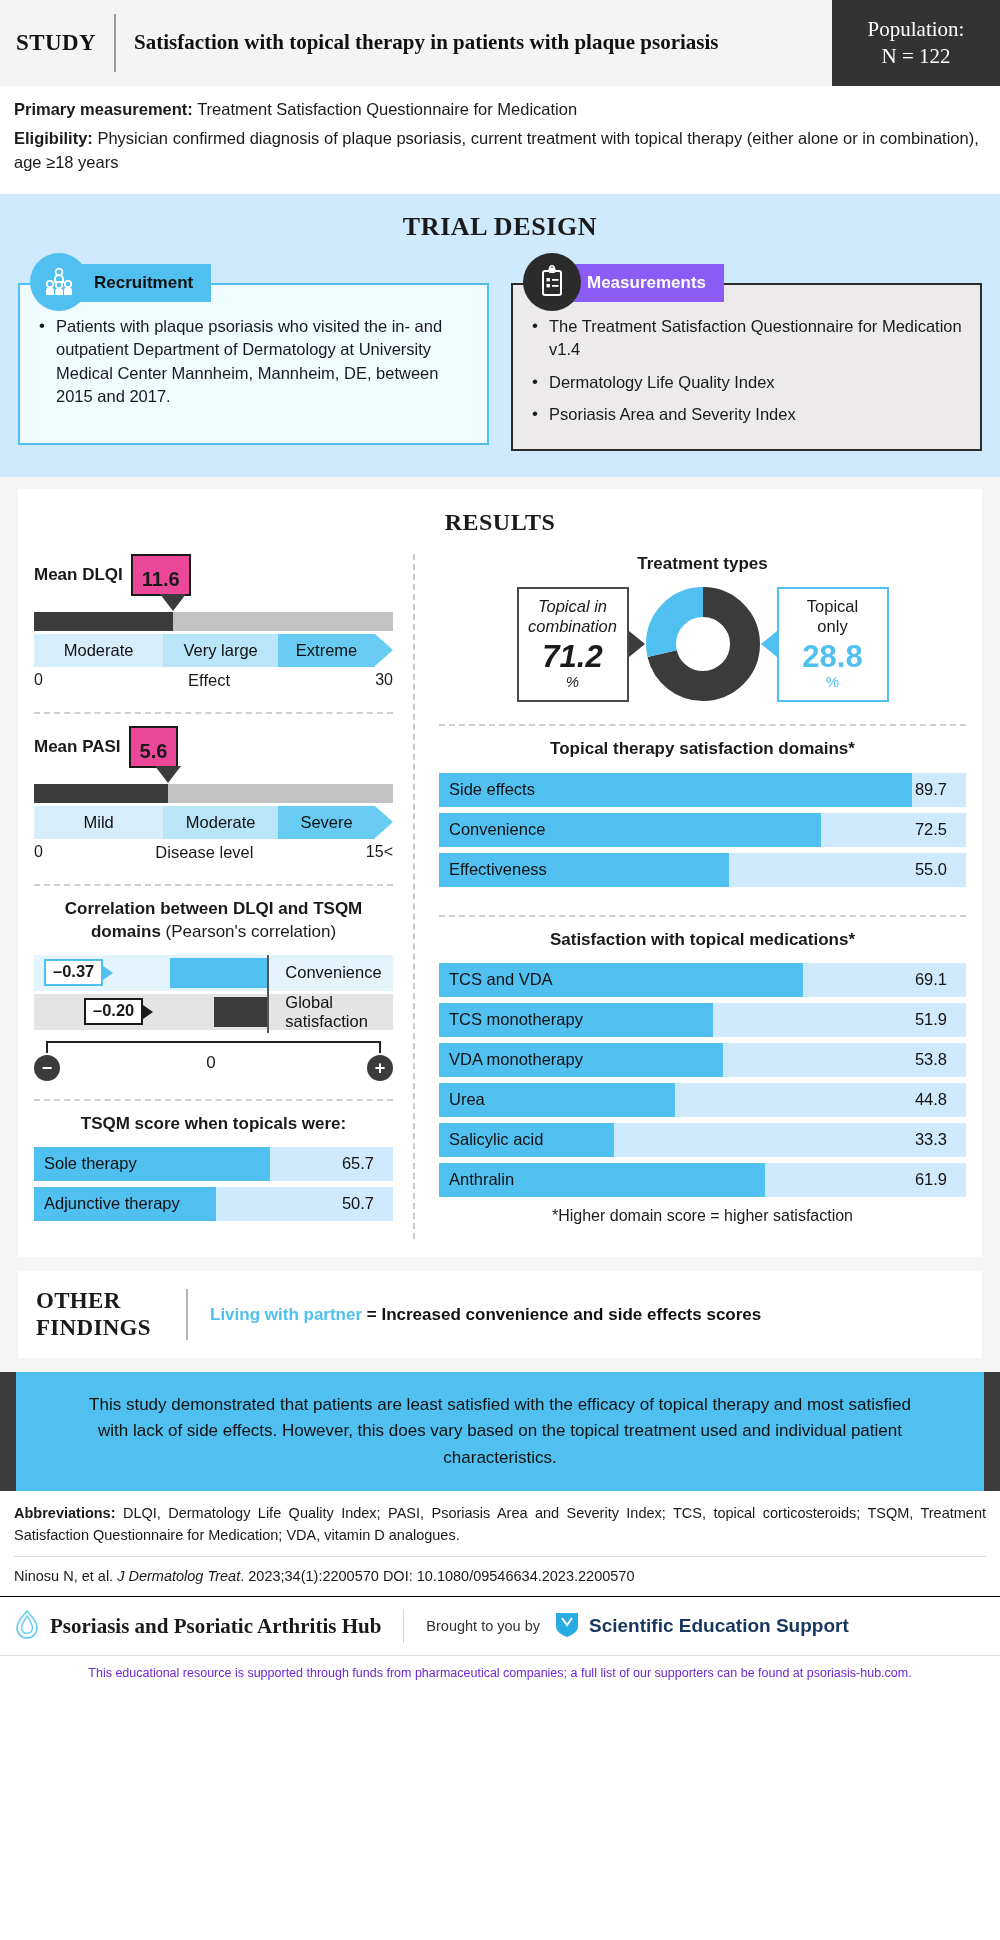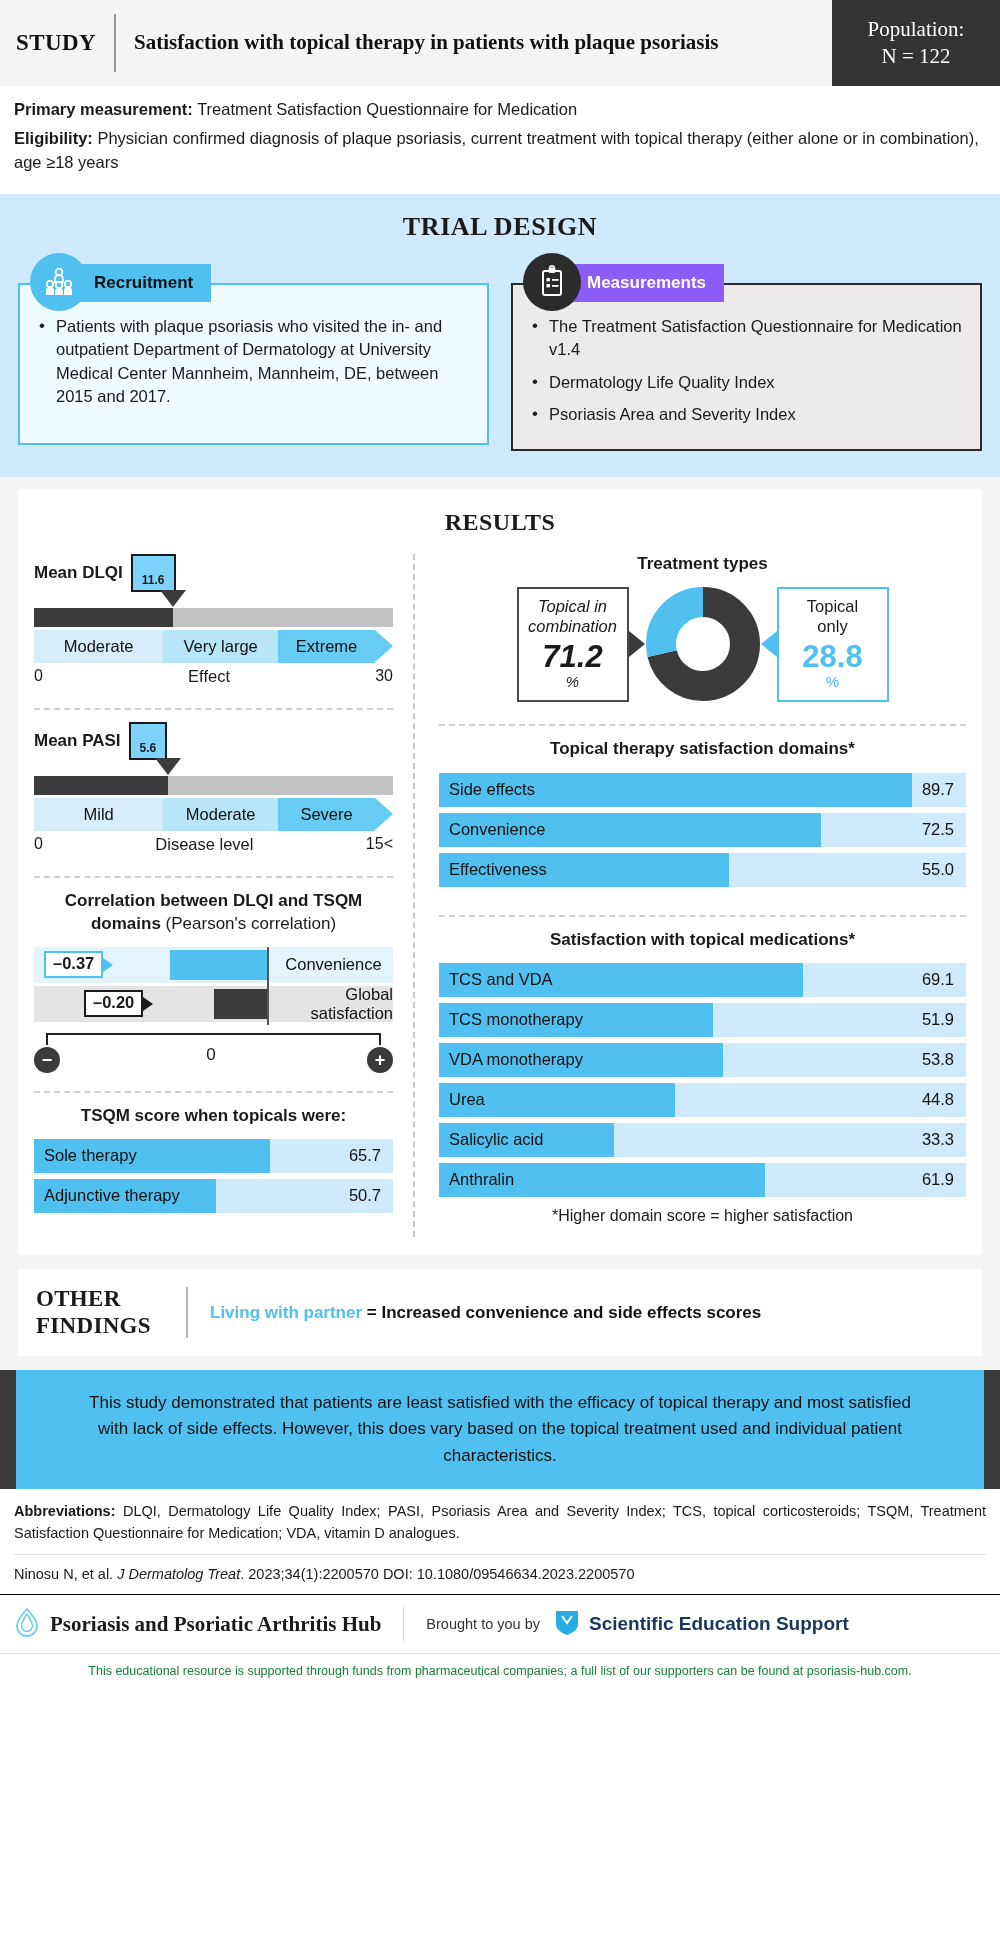--- a/index.html
+++ b/index.html
@@ -146,24 +146,24 @@
   .res-right { flex: 1; padding-left: 20px; }
 
   .sec { padding-bottom: 12px; }
   .hsep { border-top: 2px dashed #cfcfcf; margin: 10px 0 12px 0; }
 
   
   .scale-head { display: flex; align-items: center; gap: 8px; position: relative; }
   .scale-label { font-weight: bold; font-size: 17px; }
   .scale-val {
     border: 2px solid #1a1a1a;
-    background: #7dd3fc;
+    background: #ec4899;
     font-weight: bold;
-    font-size: 12px;
-    padding: 17px 9px 2px 9px;
+    font-size: 20px;
+    padding: 11px 9px 2px 9px;
     line-height: 1.25;
   }
   .pointer-row { position: relative; height: 16px; }
   .pointer {
     position: absolute;
     width: 0; height: 0;
     border-left: 13px solid transparent;
     border-right: 13px solid transparent;
     border-top: 17px solid #3b3b3b;
     top: -2px;
@@ -192,21 +192,21 @@
 
   
   .sec-title {
     text-align: center; font-weight: bold; font-size: 17px;
     line-height: 1.3; margin-bottom: 12px;
   }
   .sec-title .norm { font-weight: normal; }
   .corr { position: relative; }
   .corrrow {
     position: relative; height: 36px; margin-bottom: 3px;
-    display: flex; align-items: center; text-align: right;
+    display: flex; align-items: center;
   }
   .corrrow.r1 { background: #e3f4fd; }
   .corrrow.r2 { background: #e4e4e4; }
   .corrbar { position: absolute; top: 3px; bottom: 3px; }
   .corrbar.b1 { background: #4fc0f0; }
   .corrbar.b2 { background: #3b3b3b; }
   .corr-tag {
     position: absolute; display: flex; align-items: center; z-index: 5;
   }
   .corr-tag .box {
@@ -254,21 +254,21 @@
     background: #cfeafc; display: flex; align-items: center;
   }
   .barfill {
     position: absolute; left:0; top:0; bottom:0; background: #4fc0f0;
   }
   .barlabel {
     position: relative; z-index: 2; padding-left: 10px;
     font-size: 16.5px; color: #111;
   }
   .barvalue {
-    position: absolute; right: 12px; z-index: 2;
+    position: absolute; right: 19px; z-index: 2;
     font-size: 16.5px; color: #111;
   }
 
   
   .donut-sec { text-align: center; }
   .donut-title { font-weight: bold; font-size: 17px; margin-bottom: 12px; }
   .donut-row { display: flex; align-items: center; justify-content: center; gap: 0; }
   .dbox {
     width: 112px; padding: 8px 4px 10px 4px;
     background: #fff; text-align: center;
@@ -346,21 +346,21 @@
   .brought { font-size: 14.5px; color: #333; margin-right: 14px; }
   .logo-b { display: flex; align-items: center; gap: 9px; }
   .logo-b .txt {
     font-weight: bold; font-size: 19px; color: #17365d;
   }
 
   
   .disclaimer {
     border-top: 1px solid #dedede;
     padding: 8px 10px 10px 10px;
-    font-size: 12.5px; line-height: 1.45; text-align: center; color: #15803d;
+    font-size: 12.5px; line-height: 1.45; text-align: center; color: #6d28d9;
   }
 </style>
 </head>
 <body>
 
 <div class="page">
 
   <div class="header">
     <div class="hdr-left">
       <div class="study-word">STUDY</div>

